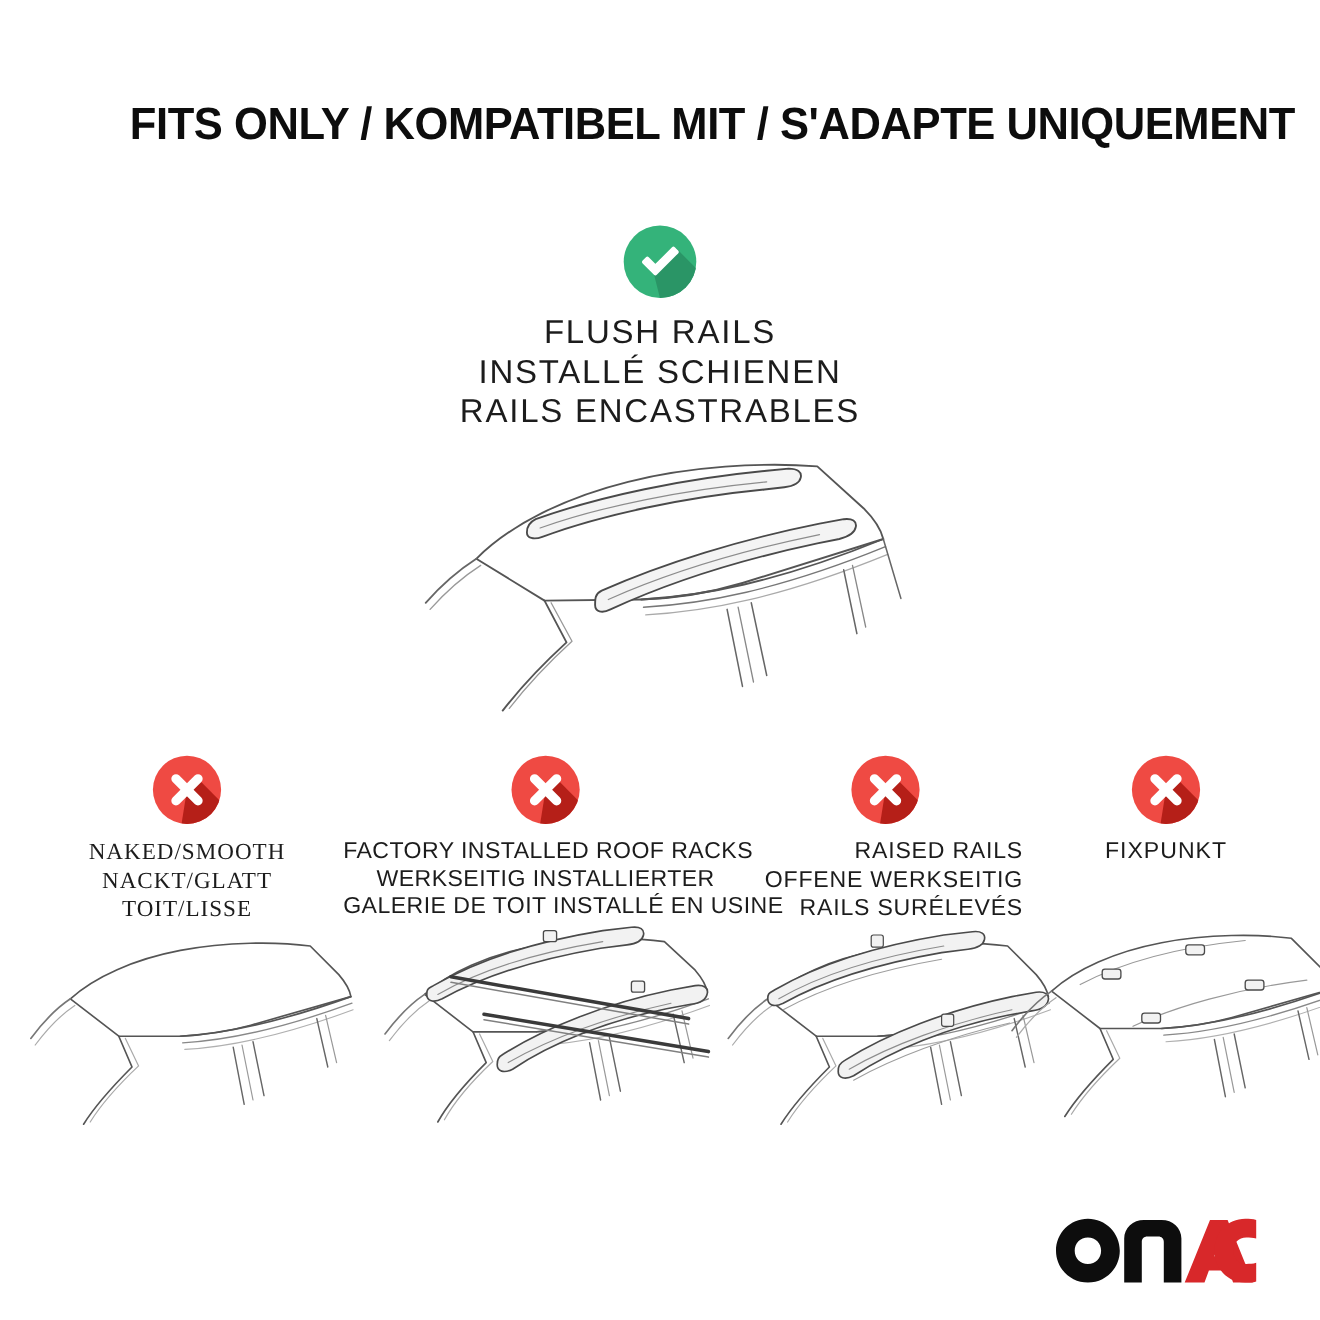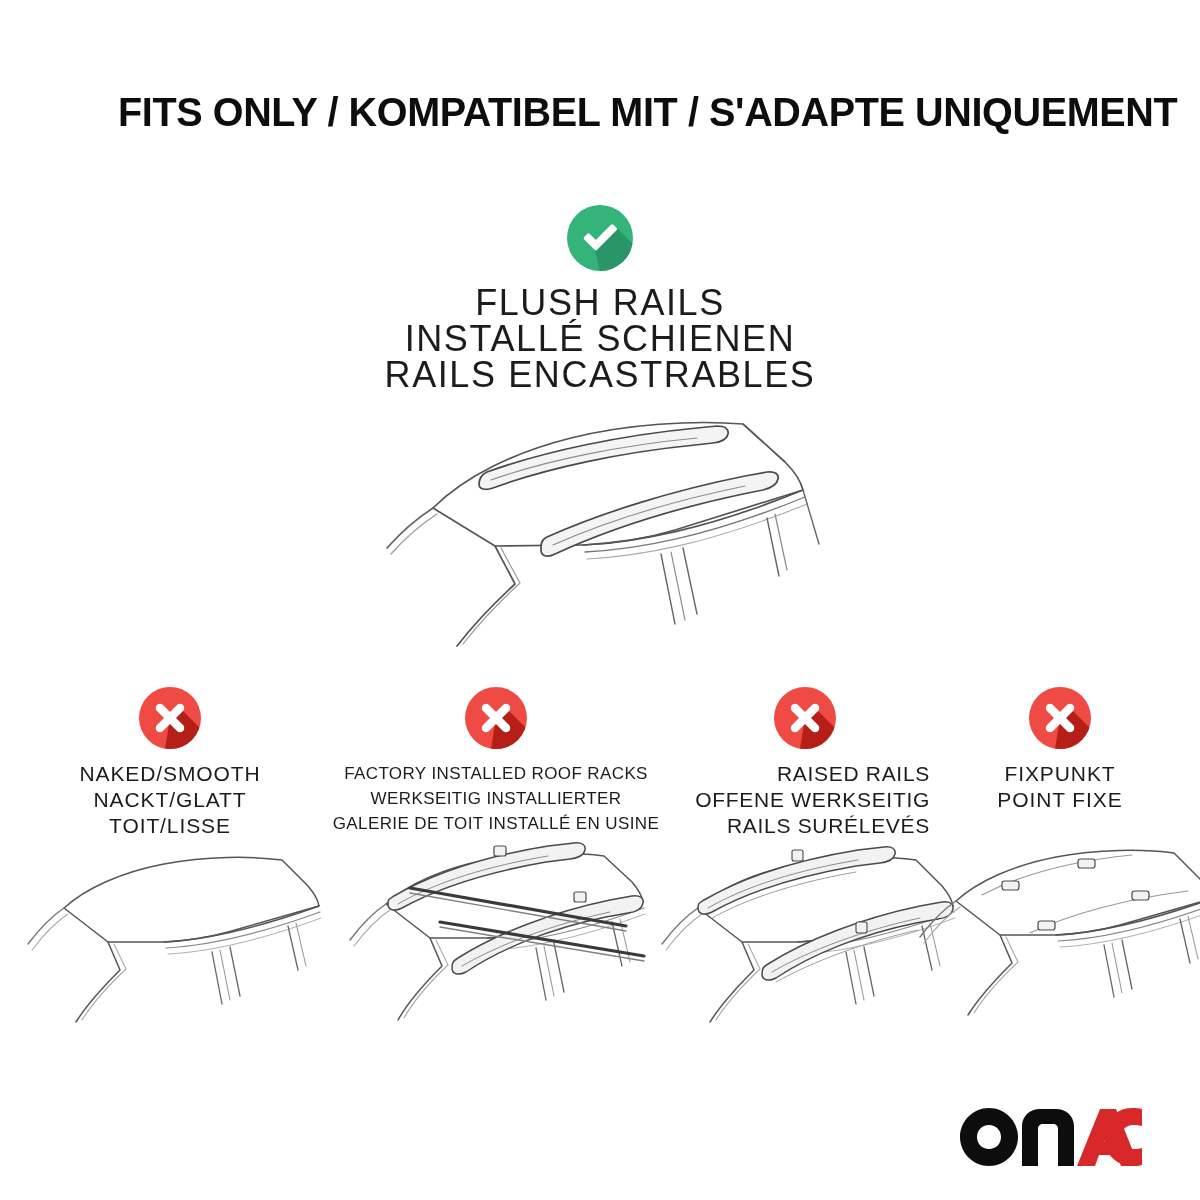--- a/index.html
+++ b/index.html
@@ -45,21 +45,21 @@
     width: 1200px;
     text-align: center;
   }
   .check-icon-wrap {
     width: 66px;
     height: 66px;
     margin: 0 auto 14px auto;
     position: relative;
   }
   .hero-labels {
-    font-size: 36px;
+    font-size: 30px;
     font-weight: 300;
     line-height: 36px;
     letter-spacing: 1.6px;
     color: #1c1c1c;
     white-space: nowrap;
   }
   .hero-labels .ln { display: block; }
 
   
   .hero-illo {
@@ -76,41 +76,41 @@
     left: 0;
     top: 680px;
     width: 1200px;
     height: 460px;
   }
   .option {
     position: absolute;
     top: 0;
     text-align: center;
   }
-  .opt-1 { left: 40px;  width: 260px; }
+  .opt-1 { left: 40px;  width: 260px; font-family: Liberation Serif, serif; }
   .opt-2 { left: 312px; width: 368px; }
   .opt-3 { left: 680px; width: 250px; }
   .opt-4 { left: 935px; width: 250px; }
 
   .x-icon-wrap {
     width: 62px;
     height: 62px;
     margin: 7px auto 12px auto;
     position: relative;
   }
   .opt-labels {
     font-size: 21px;
     font-weight: 300;
     line-height: 26px;
     letter-spacing: 0.9px;
     color: #1c1c1c;
     white-space: nowrap;
   }
   .opt-labels .ln { display: block; }
-  .opt-2 .opt-labels { font-size: 17px; line-height: 25px; letter-spacing: 0.4px; }
+  .opt-2 .opt-labels { font-size: 21px; line-height: 25px; letter-spacing: 0.4px; }
   .opt-3 .opt-labels { letter-spacing: 0.7px; text-align: right; }
 
   .opt-illo {
     position: absolute;
     left: 50%;
     transform: translateX(-50%);
   }
   .opt-1 .opt-illo { top: 168px; width: 300px; height: 180px; }
   .opt-2 .opt-illo { top: 150px; width: 320px; height: 198px; }
   .opt-3 .opt-illo { top: 150px; width: 310px; height: 198px; }
@@ -364,21 +364,20 @@
           <path d="M31 31 L41 21 L62 42 L62 62 L26 62 Z" fill="#b51f18"></path>
         </g>
         <g stroke="#ffffff" stroke-width="8.5" stroke-linecap="round">
           <line x1="21" y1="21" x2="41" y2="41"></line>
           <line x1="41" y1="21" x2="21" y2="41"></line>
         </g>
       </svg>
     </div>
     <div class="opt-labels">
       <span class="ln">FIXPUNKT</span>
-      <span class="ln">POINT FIXE</span>
     </div>
     <div class="opt-illo">
       <svg width="300" height="190" viewBox="0 0 300 190" fill="none" stroke="#4a4a4a" stroke-width="1.5" stroke-linecap="round" stroke-linejoin="round">
         <path d="M46 66 C68 46 104 30 146 22 C188 14 234 14 264 18 L290 44 C296 51 300 58 301 64
                  L210 90 C188 96 166 99 146 100 L90 100 Z" stroke="#555"></path>
         <path d="M46 66 C34 74 22 86 10 102" stroke="#777"></path>
         <path d="M50 72 C38 80 26 92 14 108" stroke="#aaa" stroke-width="1.1"></path>
         <path d="M90 100 L102 128 C84 146 68 164 58 180" stroke="#555"></path>
         <path d="M96 102 L108 127 C90 144 74 162 64 178" stroke="#aaa" stroke-width="1.1"></path>
         <path d="M146 100 C184 98 234 88 301 64" stroke="#555"></path>

